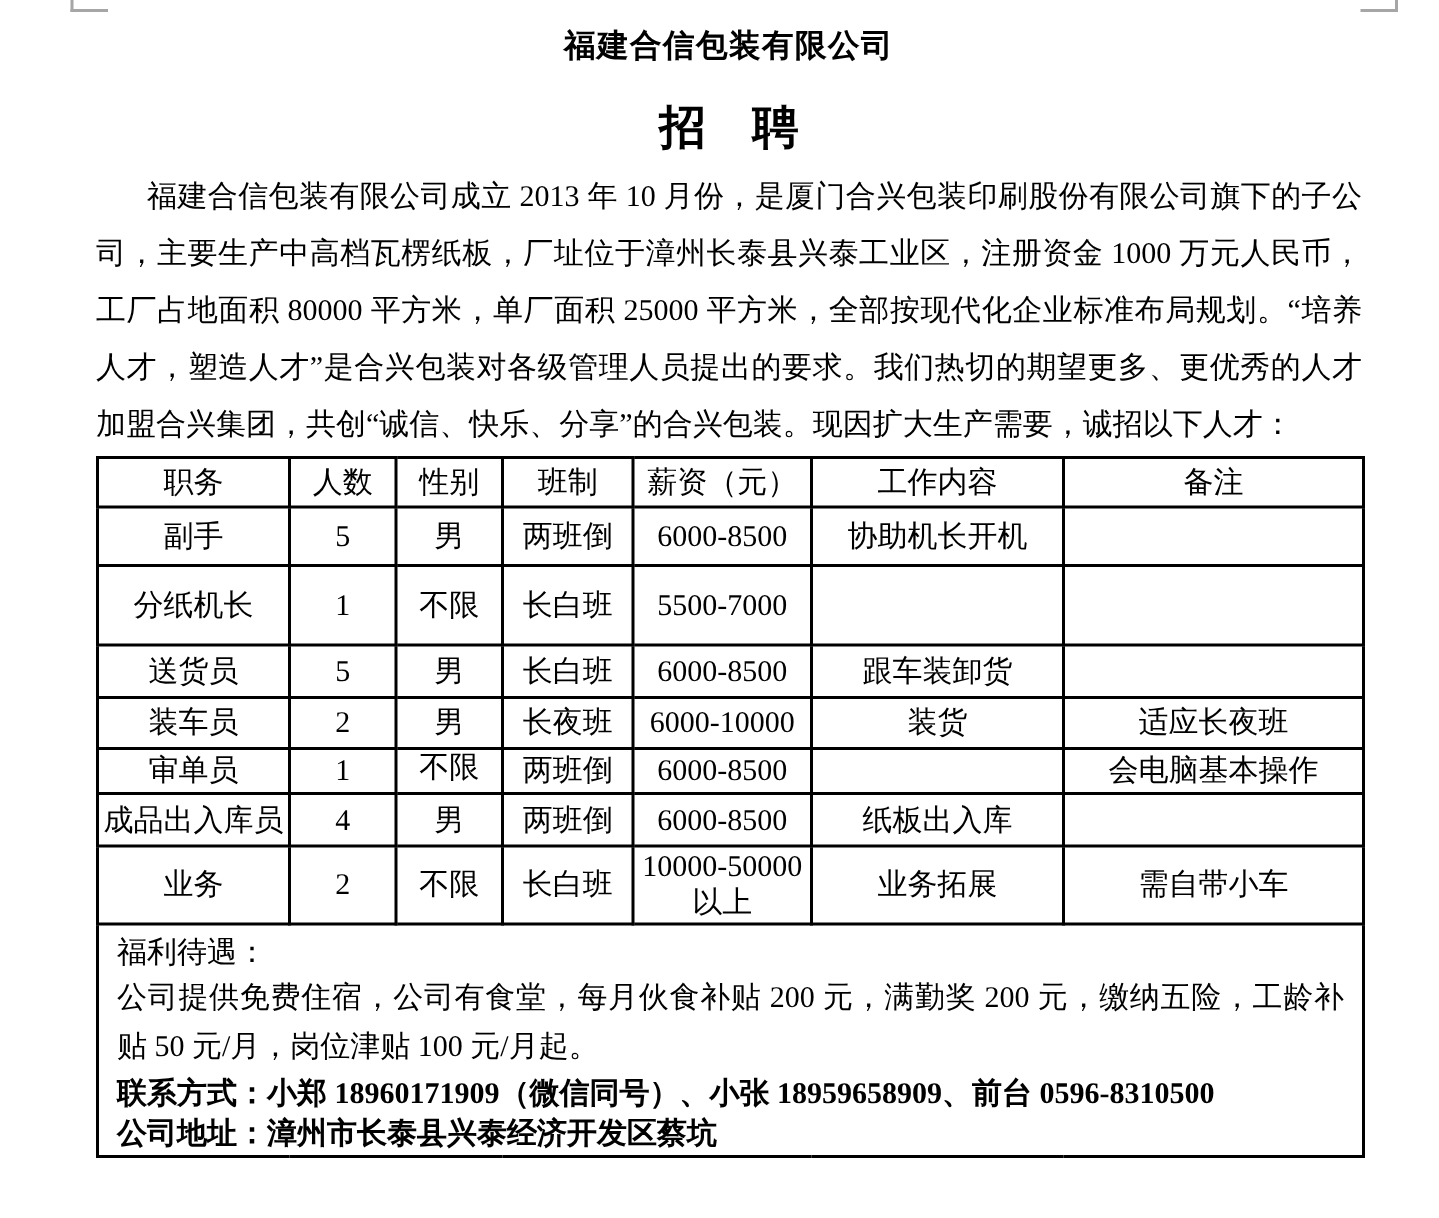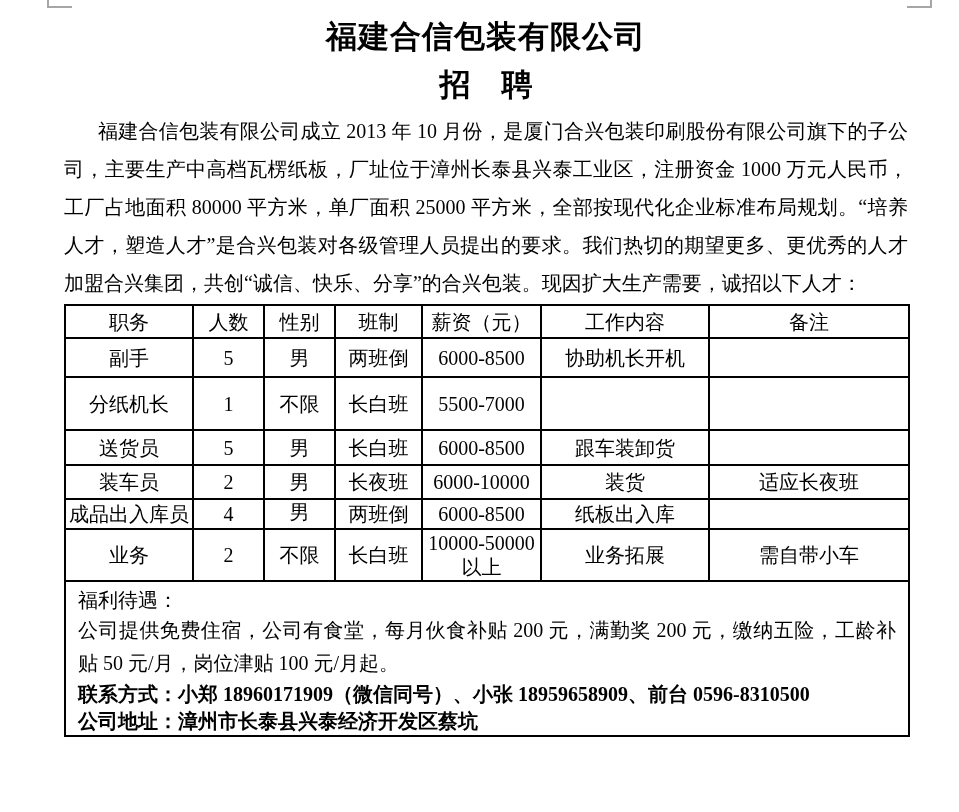--- a/index.html
+++ b/index.html
@@ -11,21 +11,21 @@
   .page{position:absolute;inset:0;}
 
   
   .crop-left{position:absolute;top:0;left:47px;width:25px;height:8px;
     border-left:2px solid #a6a6a6;border-bottom:2px solid #a6a6a6;box-sizing:border-box;}
   .crop-right{position:absolute;top:0;left:907px;width:25px;height:8px;
     border-right:2px solid #a6a6a6;border-bottom:2px solid #a6a6a6;box-sizing:border-box;}
 
   .doc-title{
     position:absolute;top:16px;left:64px;width:844px;
-    text-align:center;font-size:31px;font-weight:bold;letter-spacing:1px;
+    text-align:center;font-size:21px;font-weight:bold;letter-spacing:1px;
     white-space:nowrap;
   }
   .recruit-heading{
     position:absolute;top:64px;left:64px;width:844px;
     text-align:center;font-size:31px;font-weight:bold;
     white-space:pre;
   }
   .intro{
     position:absolute;top:112px;left:64px;width:844px;
     font-size:20px;line-height:38px;text-align:justify;text-indent:34px;
@@ -127,20 +127,29 @@
       <tr>
         <td>装车员</td>
         <td>2</td>
         <td>男</td>
         <td>长夜班</td>
         <td>6000-10000</td>
         <td>装货</td>
         <td>适应长夜班</td>
       </tr>
       <tr>
+        <td>审单员</td>
+        <td>1</td>
+        <td>不限</td>
+        <td>两班倒</td>
+        <td>6000-8500</td>
+        <td></td>
+        <td>会电脑基本操作</td>
+      </tr>
+      <tr>
         <td>成品出入库员</td>
         <td>4</td>
         <td>男</td>
         <td>两班倒</td>
         <td>6000-8500</td>
         <td>纸板出入库</td>
         <td></td>
       </tr>
       <tr>
         <td>业务</td>

